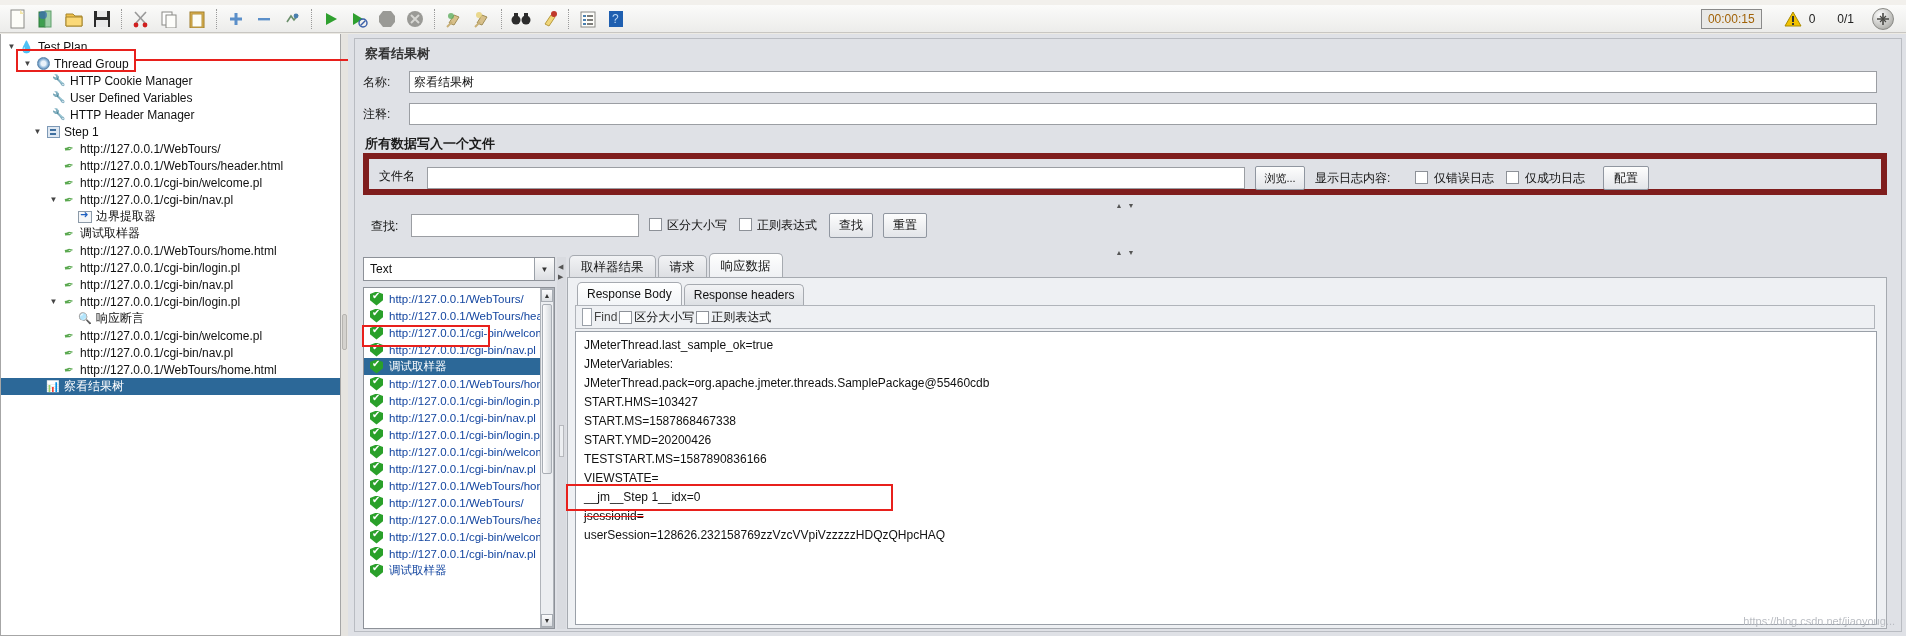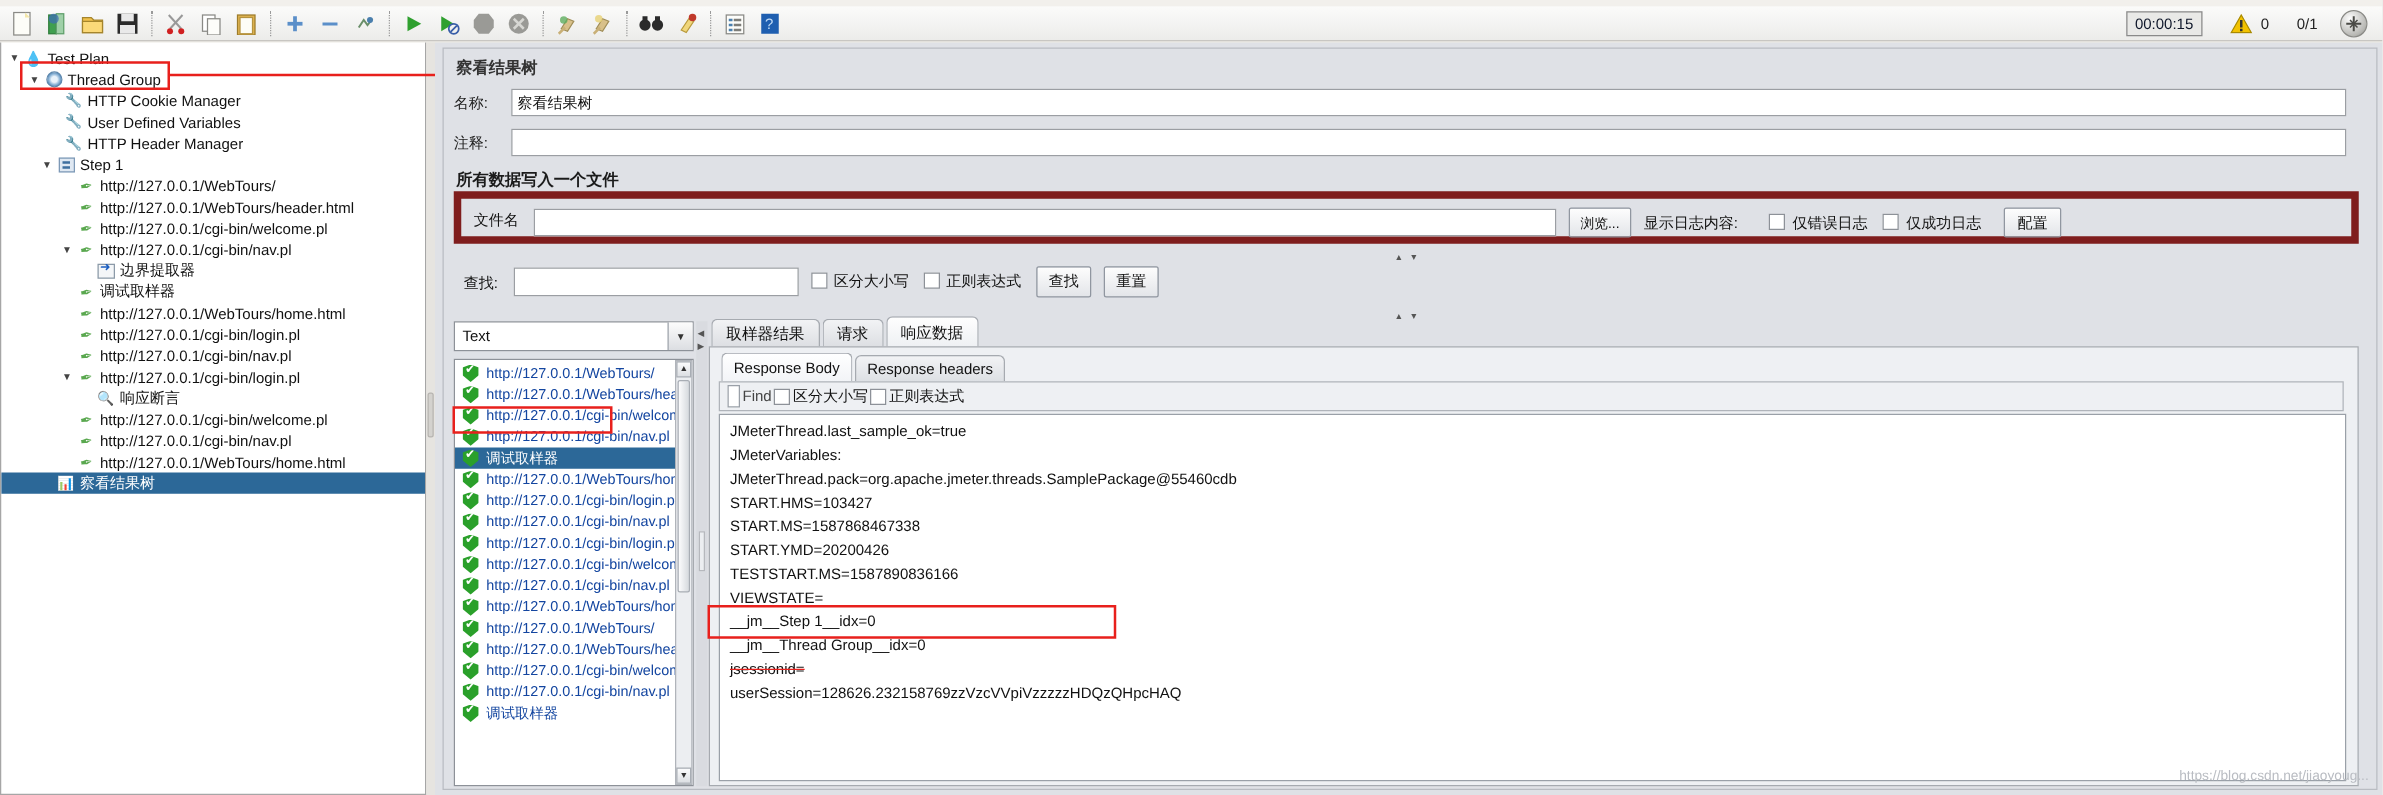--- a/index.html
+++ b/index.html
@@ -32,21 +32,21 @@
     display: flex; align-items: center; justify-content: center;
     position: relative;
   }
   .tb-sep {
     width: 1px; height: 20px; margin: 0 5px;
     border-left: 1px dotted #9a9a9a;
   }
   .tb-spacer { flex: 1; }
   .timer-box {
     border: 1px solid #8a8a8a; background: #e9e9e7;
-    font-size: 12px; color: #0f172a; padding: 2px 6px;
+    font-size: 12px; color: #a16207; padding: 2px 6px;
     font-family: "Liberation Sans", sans-serif;
     margin-right: 22px;
     margin-left: 26px;
   }
   .warn-wrap { display: flex; align-items: center; gap: 7px; margin-right: 22px; }
   .warn-count { font-size: 12px; color: #222; }
   .thread-count { font-size: 12px; color: #222; margin-right: 18px; }
   .circle-btn {
     width: 22px; height: 22px; border-radius: 50%;
     background: radial-gradient(circle at 35% 30%, #fdfdfd, #b8b8b4 70%, #8e8e8a);
@@ -781,21 +781,20 @@
         <div id="body-root">
             <div class="bodyline">JMeterThread.last_sample_ok=true</div>
             <div class="bodyline">JMeterVariables:</div>
             <div class="bodyline">JMeterThread.pack=org.apache.jmeter.threads.SamplePackage@55460cdb</div>
             <div class="bodyline">START.HMS=103427</div>
             <div class="bodyline">START.MS=1587868467338</div>
             <div class="bodyline">START.YMD=20200426</div>
             <div class="bodyline">TESTSTART.MS=1587890836166</div>
             <div class="bodyline">VIEWSTATE=</div>
             <div class="bodyline">__jm__Step 1__idx=0</div>
-            <div class="bodyline">__jm__Thread Group__idx=0</div>
             <div class="bodyline" style="text-decoration: line-through rgb(232, 32, 28);">jsessionid=</div>
             <div class="bodyline">userSession=128626.232158769zzVzcVVpiVzzzzzHDQzQHpcHAQ</div>
           </div>
       </div>
 
       <div class="watermark">https://blog.csdn.net/jiaoyoug...</div>
     </div>
   </div>
 
   <div class="redbox" style="left:362px; top:325px; width:128px; height:22px;"></div>

